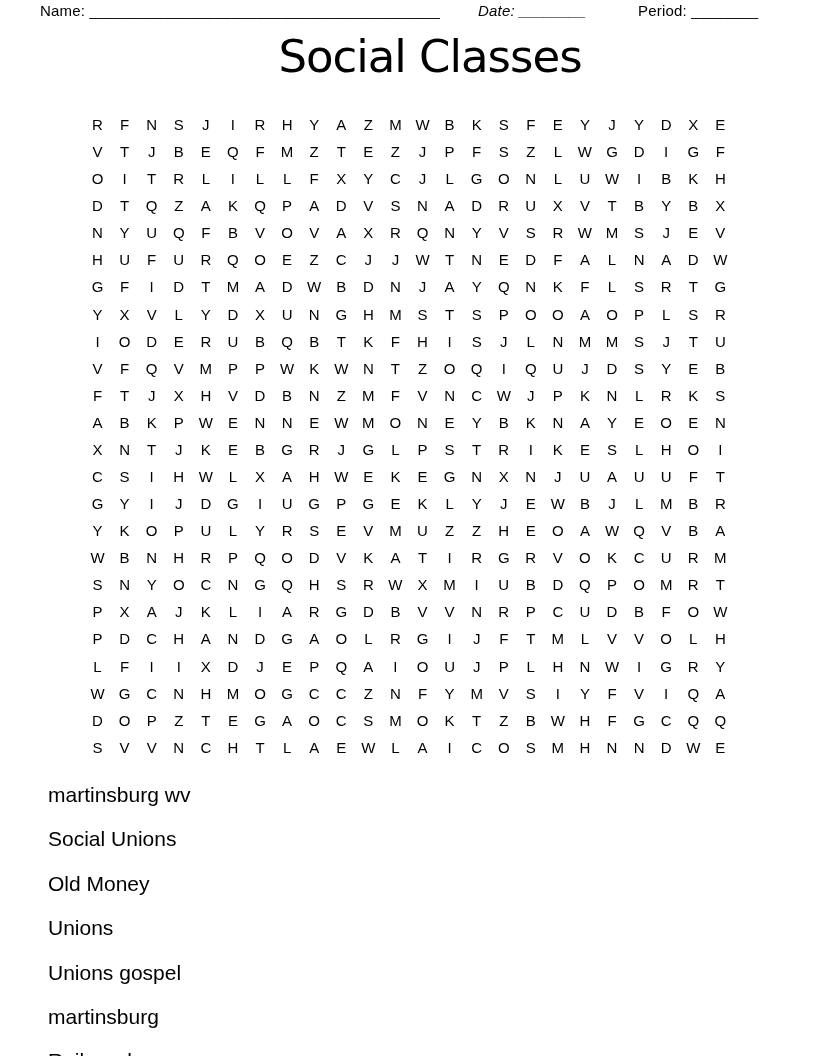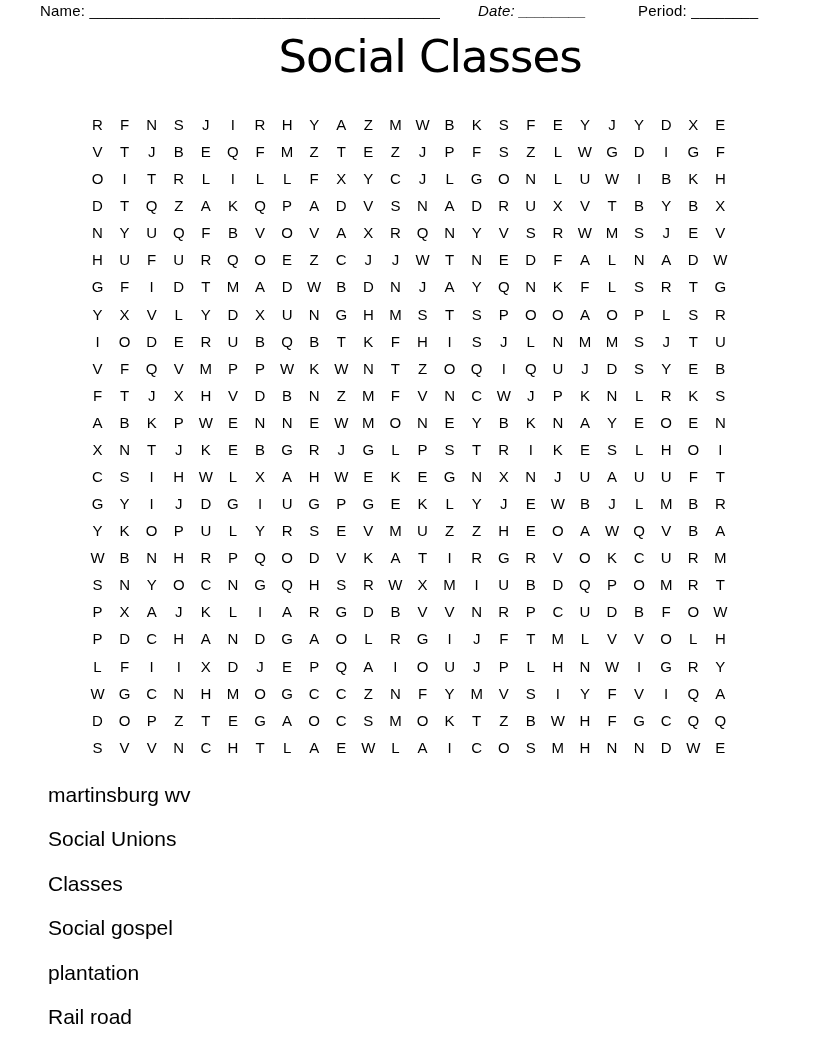--- a/index.html
+++ b/index.html
@@ -716,24 +716,25 @@
       <span class="grid-cell">D</span>
       <span class="grid-cell">W</span>
       <span class="grid-cell">E</span>
     </div>
   </div>
 
 <div class="word-list">
     <div class="word-col">
       <div class="word-item">martinsburg wv</div>
       <div class="word-item">Social Unions</div>
-      <div class="word-item">Classes</div>
+      <div class="word-item">Old Money</div>
+      <div class="word-item">Unions</div>
     </div>
     <div class="word-col">
-      <div class="word-item">Social gospel</div>
-      <div class="word-item">plantation</div>
+      <div class="word-item">Unions gospel</div>
+      <div class="word-item">martinsburg</div>
       <div class="word-item">Rail road</div>
     </div>
     <div class="word-col">
       <div class="word-item">new money</div>
       <div class="word-item">new jobs</div>
     </div>
   </div>
 
 </body></html>

